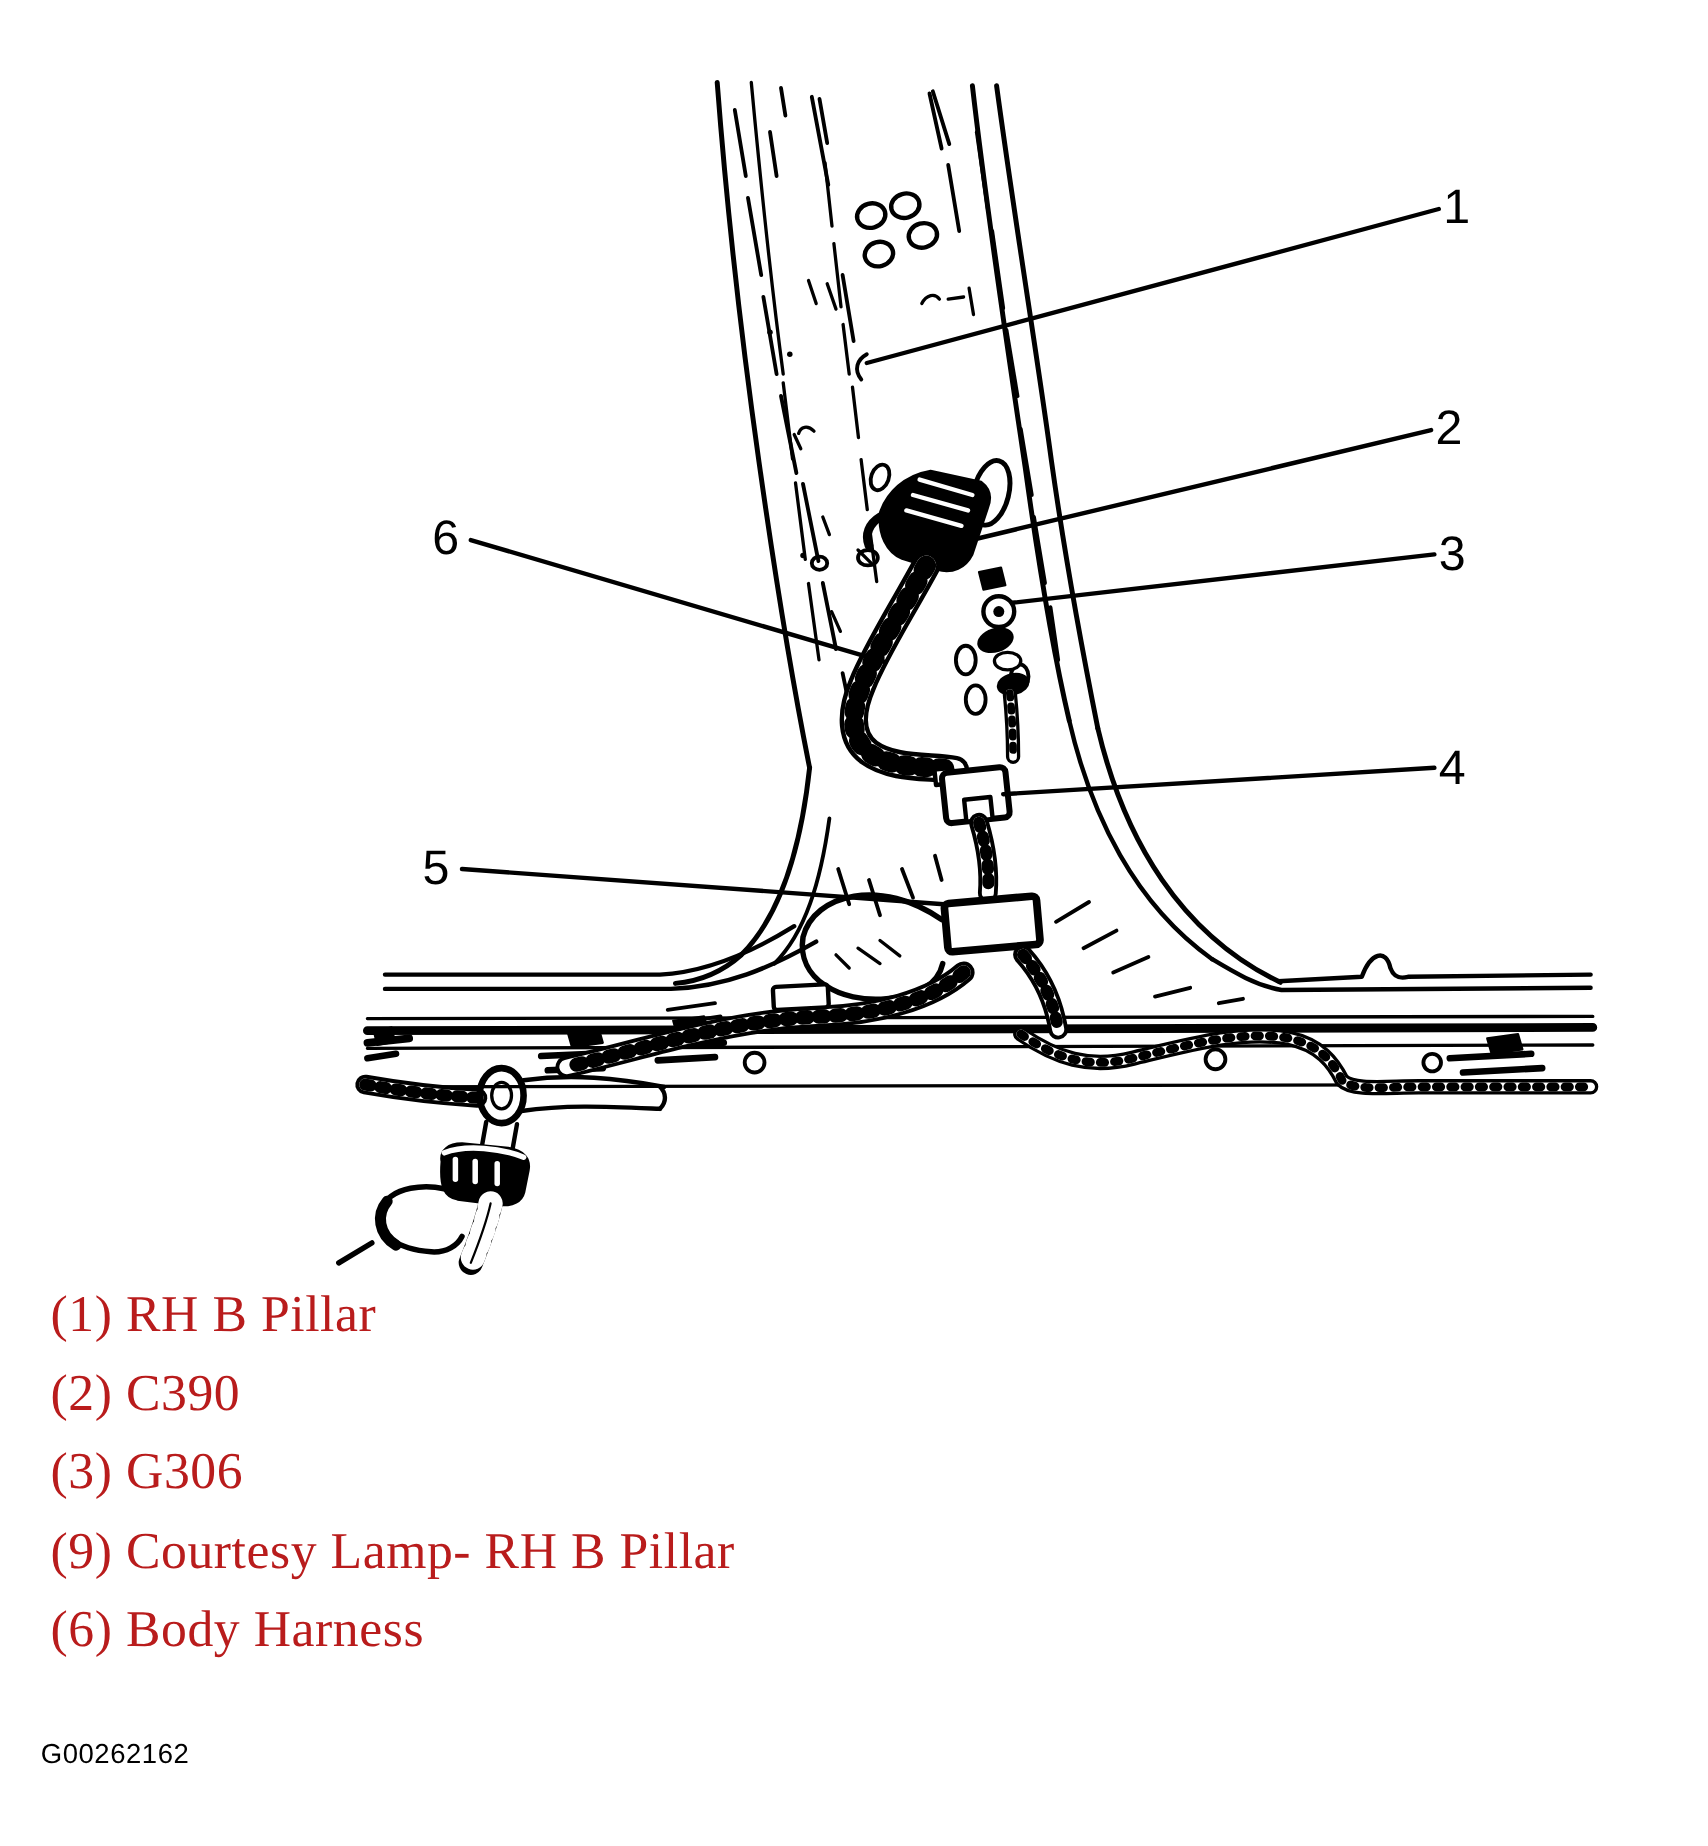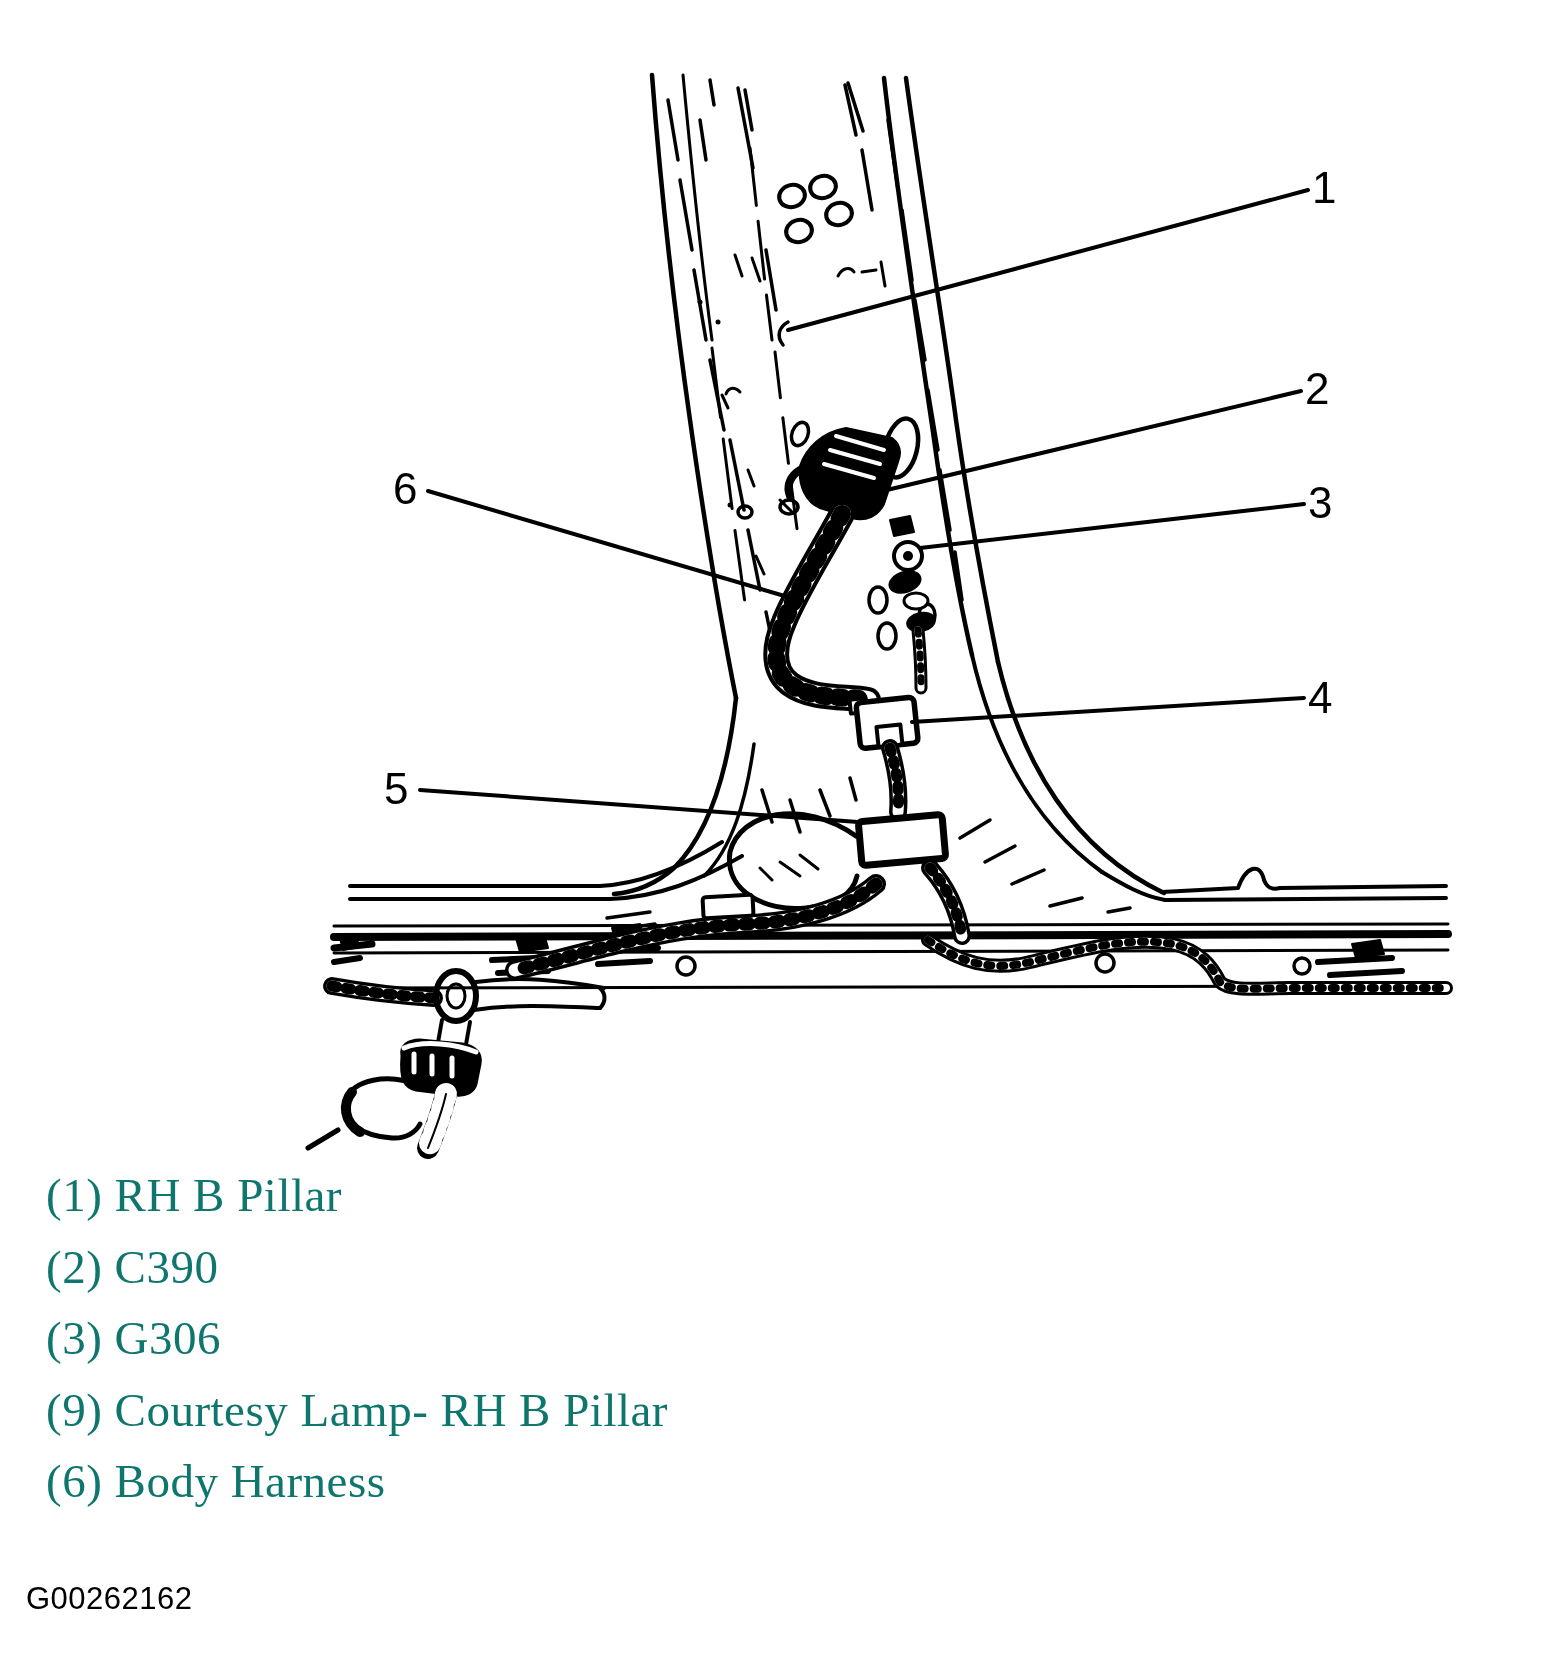--- a/index.html
+++ b/index.html
@@ -1,24 +1,24 @@
 <!DOCTYPE html>
 <html><head>
 <meta charset="utf-8">
 <style>
   html,body{margin:0;padding:0;background:#ffffff;}
   #stage{position:relative;width:1553px;height:1678px;background:#ffffff;overflow:hidden;
          font-family:"Liberation Serif",serif;}
   #diagram{position:absolute;left:0;top:0;}
   svg text.callout{font-family:"Liberation Sans",sans-serif;font-size:44px;fill:#000;}
-  #legend{position:absolute;left:46px;top:1160px;line-height:71.5px;font-size:47px;color:#0f766e;
+  #legend{position:absolute;left:46px;top:1160px;line-height:71.5px;font-size:47px;color:#b91c1c;
           letter-spacing:0.5px;white-space:nowrap;}
   #legend .legend-line{height:71.5px;}
-  #figure-code{position:absolute;left:26px;top:1581px;font-family:"Liberation Sans",sans-serif;
-               font-size:31px;color:#000;letter-spacing:0.5px;}
+  #figure-code{position:absolute;left:37px;top:1581px;font-family:"Liberation Sans",sans-serif;
+               font-size:25px;color:#000;letter-spacing:0.5px;}
 </style>
 </head>
 <body>
 
 <div id="stage">
 
   <svg id="diagram" width="1553" height="1678" viewBox="0 0 1553 1678" fill="none" stroke="#000" stroke-linecap="round" stroke-linejoin="round">
 
     <g>
       <path d="M652,75 C660,180 673,300 690,420 C703,512 720,618 736,698" stroke-width="4.5"></path>

